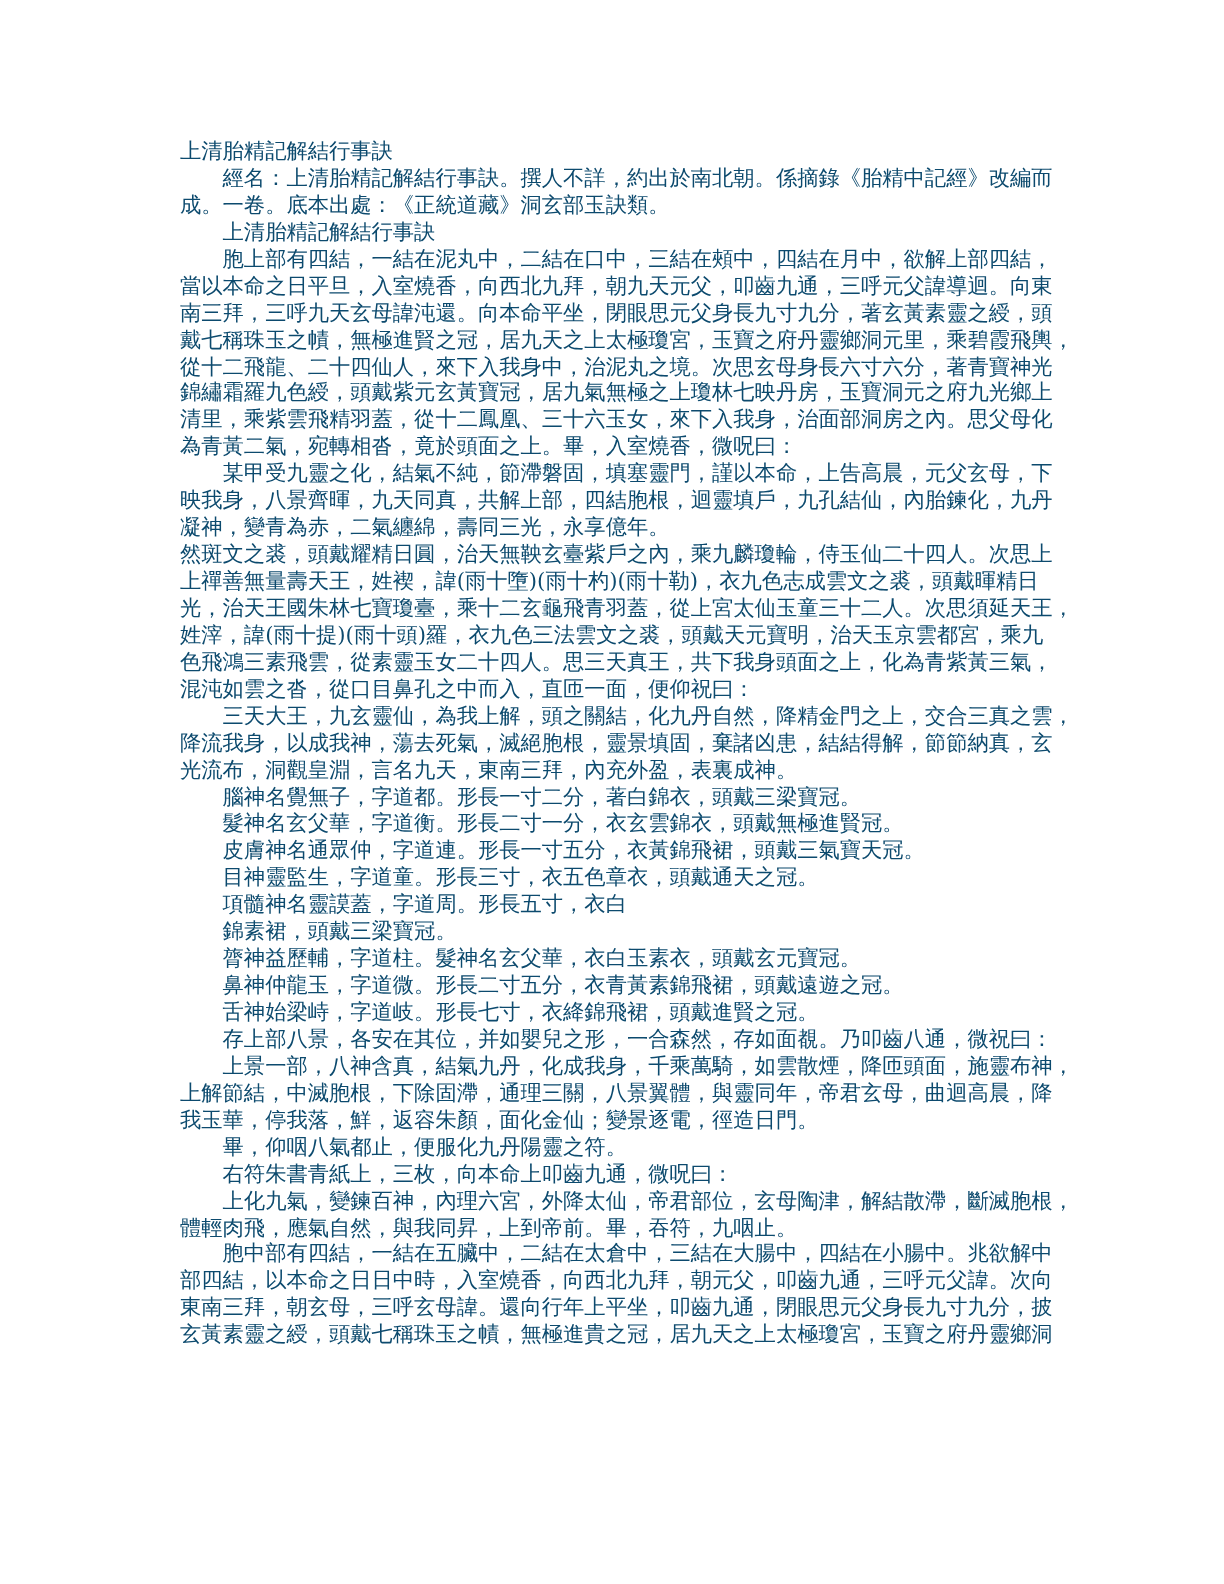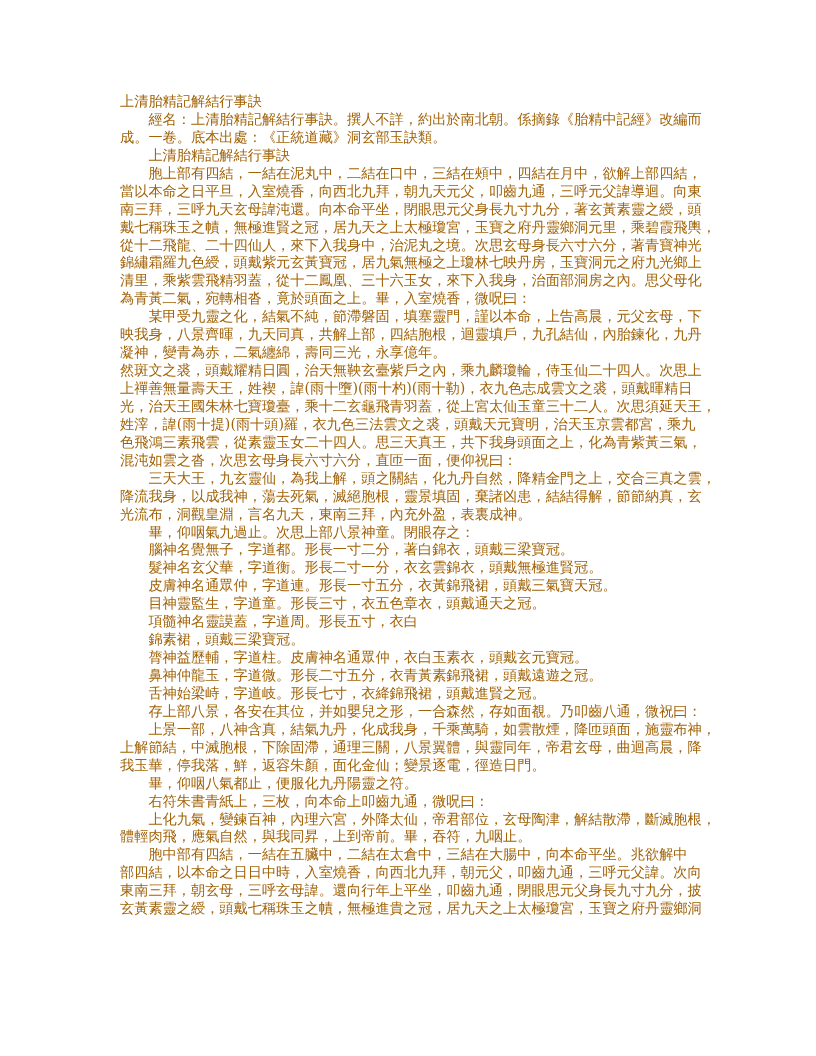--- a/index.html
+++ b/index.html
@@ -5,21 +5,21 @@
     html, body { margin: 0; padding: 0; background: #ffffff; }
     body { width: 816px; height: 1056px; position: relative; overflow: hidden; }
     .page {
       position: absolute;
       left: 120px;
       top: 93px;
       width: 600px;
       font-family: "DejaVu Serif", "Liberation Serif", serif;
       font-size: 14.2px;
       line-height: 17.95px;
-      color: #a16207;
+      color: #0c4a6e;
     }
     .line { white-space: pre; height: 17.95px; }
   </style>
 </head>
 <body>
 
 <div class="page">
   <div class="line">上清胎精記解結行事訣</div>
   <div class="line">　　經名：上清胎精記解結行事訣。撰人不詳，約出於南北朝。係摘錄《胎精中記經》改編而</div>
   <div class="line">成。一卷。底本出處：《正統道藏》洞玄部玉訣類。</div>
@@ -33,39 +33,38 @@
   <div class="line">清里，乘紫雲飛精羽蓋，從十二鳳凰、三十六玉女，來下入我身，治面部洞房之內。思父母化</div>
   <div class="line">為青黃二氣，宛轉相沓，竟於頭面之上。畢，入室燒香，微呪曰：</div>
   <div class="line">　　某甲受九靈之化，結氣不純，節滯磐固，填塞靈門，謹以本命，上告高晨，元父玄母，下</div>
   <div class="line">映我身，八景齊暉，九天同真，共解上部，四結胞根，迴靈填戶，九孔結仙，內胎鍊化，九丹</div>
   <div class="line">凝神，變青為赤，二氣纏綿，壽同三光，永享億年。</div>
   <div class="line">然斑文之裘，頭戴耀精日圓，治天無鞅玄臺紫戶之內，乘九麟瓊輪，侍玉仙二十四人。次思上</div>
   <div class="line">上禪善無量壽天王，姓褉，諱(雨十墮)(雨十杓)(雨十勒)，衣九色志成雲文之裘，頭戴暉精日</div>
   <div class="line">光，治天王國朱林七寶瓊臺，乘十二玄龜飛青羽蓋，從上宮太仙玉童三十二人。次思須延天王，</div>
   <div class="line">姓滓，諱(雨十提)(雨十頭)羅，衣九色三法雲文之裘，頭戴天元寶明，治天玉京雲都宮，乘九</div>
   <div class="line">色飛鴻三素飛雲，從素靈玉女二十四人。思三天真王，共下我身頭面之上，化為青紫黃三氣，</div>
-  <div class="line">混沌如雲之沓，次思玄母身長六寸六分，直匝一面，便仰祝曰：</div>
+  <div class="line">混沌如雲之沓，從口目鼻孔之中而入，直匝一面，便仰祝曰：</div>
   <div class="line">　　三天大王，九玄靈仙，為我上解，頭之關結，化九丹自然，降精金門之上，交合三真之雲，</div>
   <div class="line">降流我身，以成我神，蕩去死氣，滅絕胞根，靈景填固，棄諸凶患，結結得解，節節納真，玄</div>
   <div class="line">光流布，洞觀皇淵，言名九天，東南三拜，內充外盈，表裏成神。</div>
-  <div class="line">　　畢，仰咽氣九過止。次思上部八景神童。閉眼存之：</div>
   <div class="line">　　腦神名覺無子，字道都。形長一寸二分，著白錦衣，頭戴三梁寶冠。</div>
   <div class="line">　　髮神名玄父華，字道衡。形長二寸一分，衣玄雲錦衣，頭戴無極進賢冠。</div>
   <div class="line">　　皮膚神名通眾仲，字道連。形長一寸五分，衣黃錦飛裙，頭戴三氣寶天冠。</div>
   <div class="line">　　目神靈監生，字道童。形長三寸，衣五色章衣，頭戴通天之冠。</div>
   <div class="line">　　項髓神名靈謨蓋，字道周。形長五寸，衣白</div>
   <div class="line">　　錦素裙，頭戴三梁寶冠。</div>
-  <div class="line">　　膂神益歷輔，字道柱。皮膚神名通眾仲，衣白玉素衣，頭戴玄元寶冠。</div>
+  <div class="line">　　膂神益歷輔，字道柱。髮神名玄父華，衣白玉素衣，頭戴玄元寶冠。</div>
   <div class="line">　　鼻神仲龍玉，字道微。形長二寸五分，衣青黃素錦飛裙，頭戴遠遊之冠。</div>
   <div class="line">　　舌神始梁峙，字道岐。形長七寸，衣絳錦飛裙，頭戴進賢之冠。</div>
   <div class="line">　　存上部八景，各安在其位，并如嬰兒之形，一合森然，存如面覩。乃叩齒八通，微祝曰：</div>
   <div class="line">　　上景一部，八神含真，結氣九丹，化成我身，千乘萬騎，如雲散煙，降匝頭面，施靈布神，</div>
   <div class="line">上解節結，中滅胞根，下除固滯，通理三關，八景翼體，與靈同年，帝君玄母，曲迴高晨，降</div>
   <div class="line">我玉華，停我落，鮮，返容朱顏，面化金仙；變景逐電，徑造日門。</div>
   <div class="line">　　畢，仰咽八氣都止，便服化九丹陽靈之符。</div>
   <div class="line">　　右符朱書青紙上，三枚，向本命上叩齒九通，微呪曰：</div>
   <div class="line">　　上化九氣，變鍊百神，內理六宮，外降太仙，帝君部位，玄母陶津，解結散滯，斷滅胞根，</div>
   <div class="line">體輕肉飛，應氣自然，與我同昇，上到帝前。畢，吞符，九咽止。</div>
-  <div class="line">　　胞中部有四結，一結在五臟中，二結在太倉中，三結在大腸中，向本命平坐。兆欲解中</div>
+  <div class="line">　　胞中部有四結，一結在五臟中，二結在太倉中，三結在大腸中，四結在小腸中。兆欲解中</div>
   <div class="line">部四結，以本命之日日中時，入室燒香，向西北九拜，朝元父，叩齒九通，三呼元父諱。次向</div>
   <div class="line">東南三拜，朝玄母，三呼玄母諱。還向行年上平坐，叩齒九通，閉眼思元父身長九寸九分，披</div>
   <div class="line">玄黃素靈之綬，頭戴七稱珠玉之幘，無極進貴之冠，居九天之上太極瓊宮，玉寶之府丹靈鄉洞</div>
 </div>
 
 </body></html>

